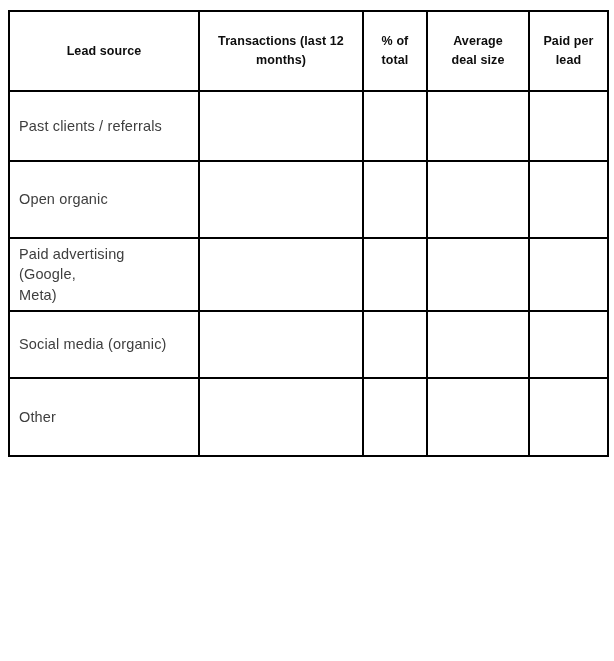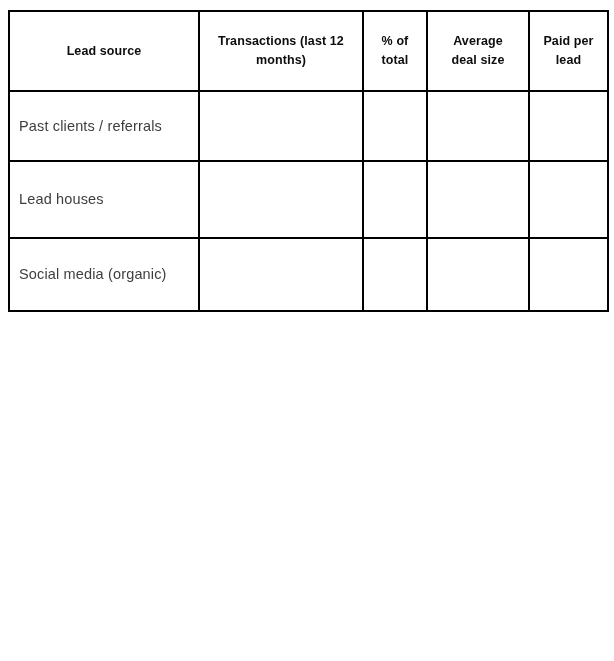--- a/index.html
+++ b/index.html
@@ -118,31 +118,50 @@
           <td class="row-label-cell">
             <span class="cell-line">Past clients / referrals</span>
           </td>
           <td class="blank-cell"></td>
           <td class="blank-cell"></td>
           <td class="blank-cell"></td>
           <td class="blank-cell"></td>
         </tr>
         <tr>
           <td class="row-label-cell">
-            <span class="cell-line">Lead houses</span>
+            <span class="cell-line">Open organic</span>
+          </td>
+          <td class="blank-cell"></td>
+          <td class="blank-cell"></td>
+          <td class="blank-cell"></td>
+          <td class="blank-cell"></td>
+        </tr>
+        <tr>
+          <td class="row-label-cell">
+            <span class="cell-line">Paid advertising (Google,</span>
+            <span class="cell-line">Meta)</span>
           </td>
           <td class="blank-cell"></td>
           <td class="blank-cell"></td>
           <td class="blank-cell"></td>
           <td class="blank-cell"></td>
         </tr>
         <tr>
           <td class="row-label-cell">
             <span class="cell-line">Social media (organic)</span>
           </td>
           <td class="blank-cell"></td>
           <td class="blank-cell"></td>
           <td class="blank-cell"></td>
           <td class="blank-cell"></td>
         </tr>
+        <tr>
+          <td class="row-label-cell">
+            <span class="cell-line">Other</span>
+          </td>
+          <td class="blank-cell"></td>
+          <td class="blank-cell"></td>
+          <td class="blank-cell"></td>
+          <td class="blank-cell"></td>
+        </tr>
       </tbody>
   </table>
 </div>
 
 </body></html>

